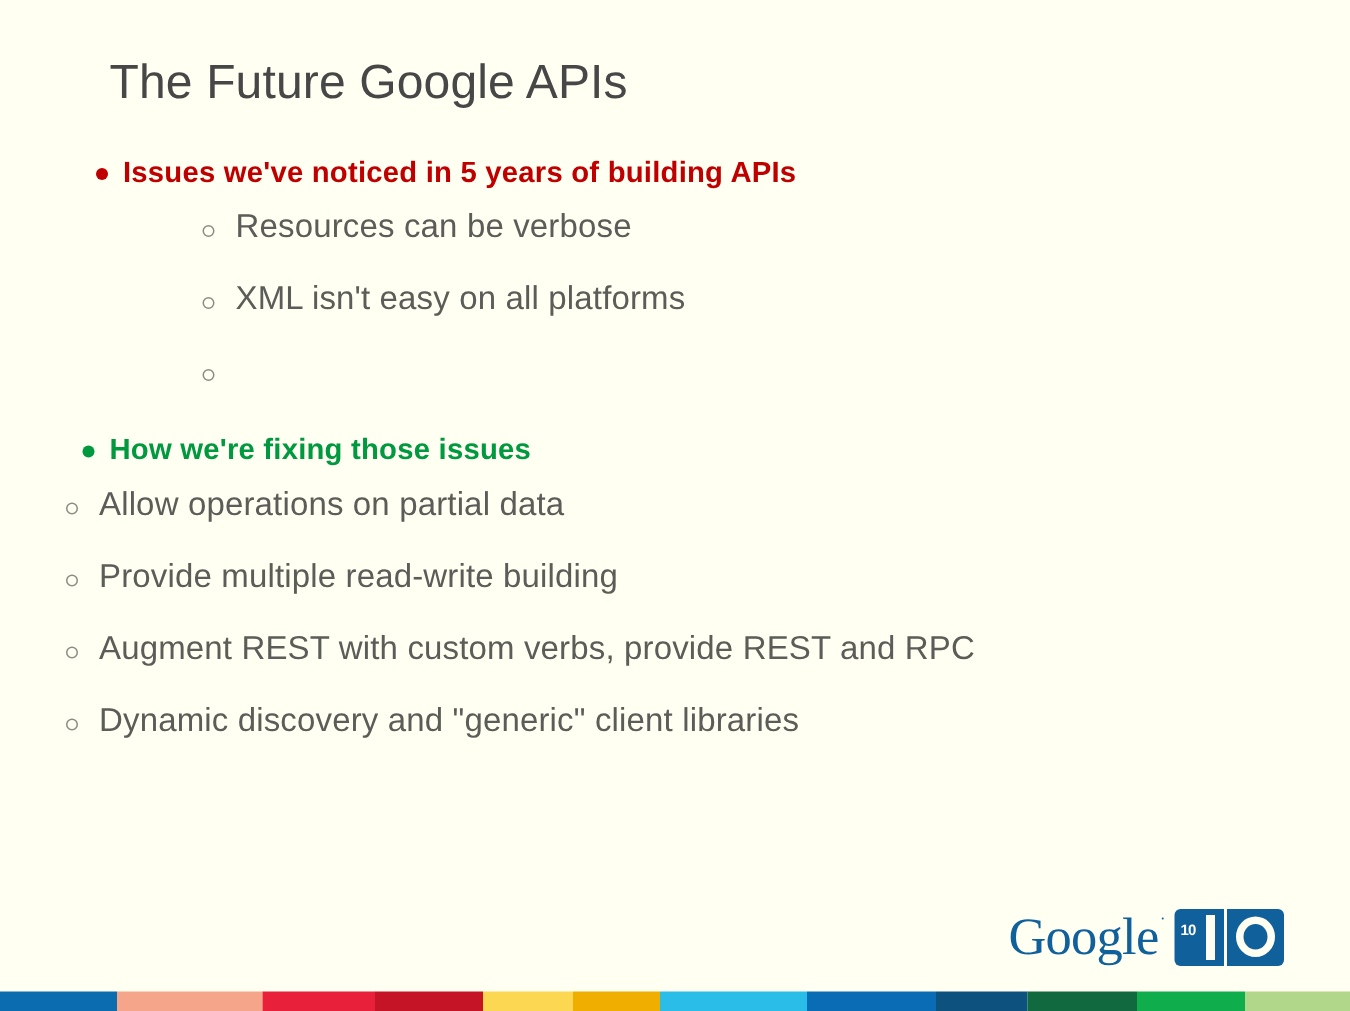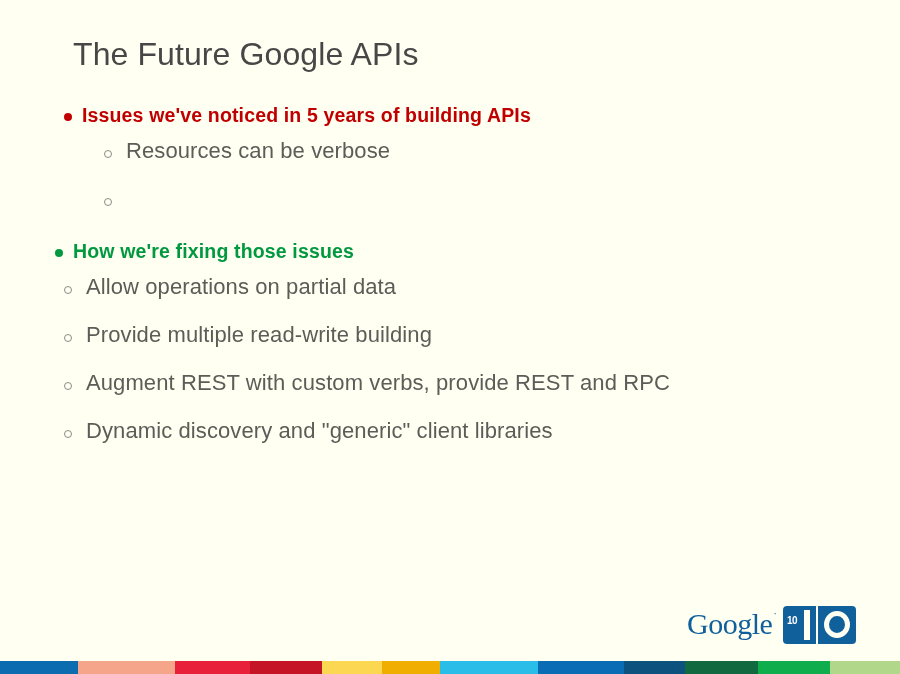--- a/index.html
+++ b/index.html
@@ -90,40 +90,40 @@
   .lvl2 .btext {
     font-size: 22px;
     font-weight: 400;
     color: #5c5c58;
     line-height: 34px;
     letter-spacing: 0.1px;
     white-space: nowrap;
   }
 
   .group-issues .bullet-row.lvl1 { padding-left: 62px; }
-  .group-issues .sub            { padding-left: 104px; }
+  .group-issues .sub            { padding-left: 104px; margin-left: 31px; }
   .group-issues .sub .bullet-row { margin-bottom: 14px; }
 
   .group-fixing { margin-top: 26px; }
   .group-fixing .bullet-row.lvl1 { padding-left: 53px; }
-  .group-fixing .sub             { padding-left: 64px; }
+  .group-fixing .sub             { padding-left: 44px; }
   .group-fixing .sub .bullet-row { margin-bottom: 14px; }
 
   
   .logo {
     position: absolute;
     right: 44px;
     bottom: 29px;
     display: flex;
     align-items: center;
     height: 40px;
   }
   .logo-word {
     font-family: "Liberation Serif", serif;
-    font-size: 30px;
+    font-size: 35px;
     color: #10609c;
     line-height: 1;
     letter-spacing: -0.5px;
     position: relative;
     top: -1px;
   }
   .logo-tm {
     font-family: "Liberation Serif", serif;
     font-size: 11px;
     color: #10609c;
@@ -203,20 +203,24 @@
 
     <div class="group group-issues">
       <div class="bullet-row lvl1">
         <span class="marker"><span class="dot" style="background:#c00000"></span></span>
         <span class="btext" style="color:#c00000">Issues we've noticed in 5 years of building APIs</span>
       </div>
       <div class="sub">
         <div class="bullet-row lvl2">
           <span class="marker"><span class="ring"></span></span>
           <span class="btext">Resources can be verbose</span>
+        </div>
+        <div class="bullet-row lvl2">
+          <span class="marker"><span class="ring"></span></span>
+          <span class="btext">XML isn't easy on all platforms</span>
         </div>
         <div class="bullet-row lvl2">
           <span class="marker"><span class="ring"></span></span>
         </div>
       </div>
     </div>
 
     <div class="group group-fixing">
       <div class="bullet-row lvl1">
         <span class="marker"><span class="dot" style="background:#00993f"></span></span>

